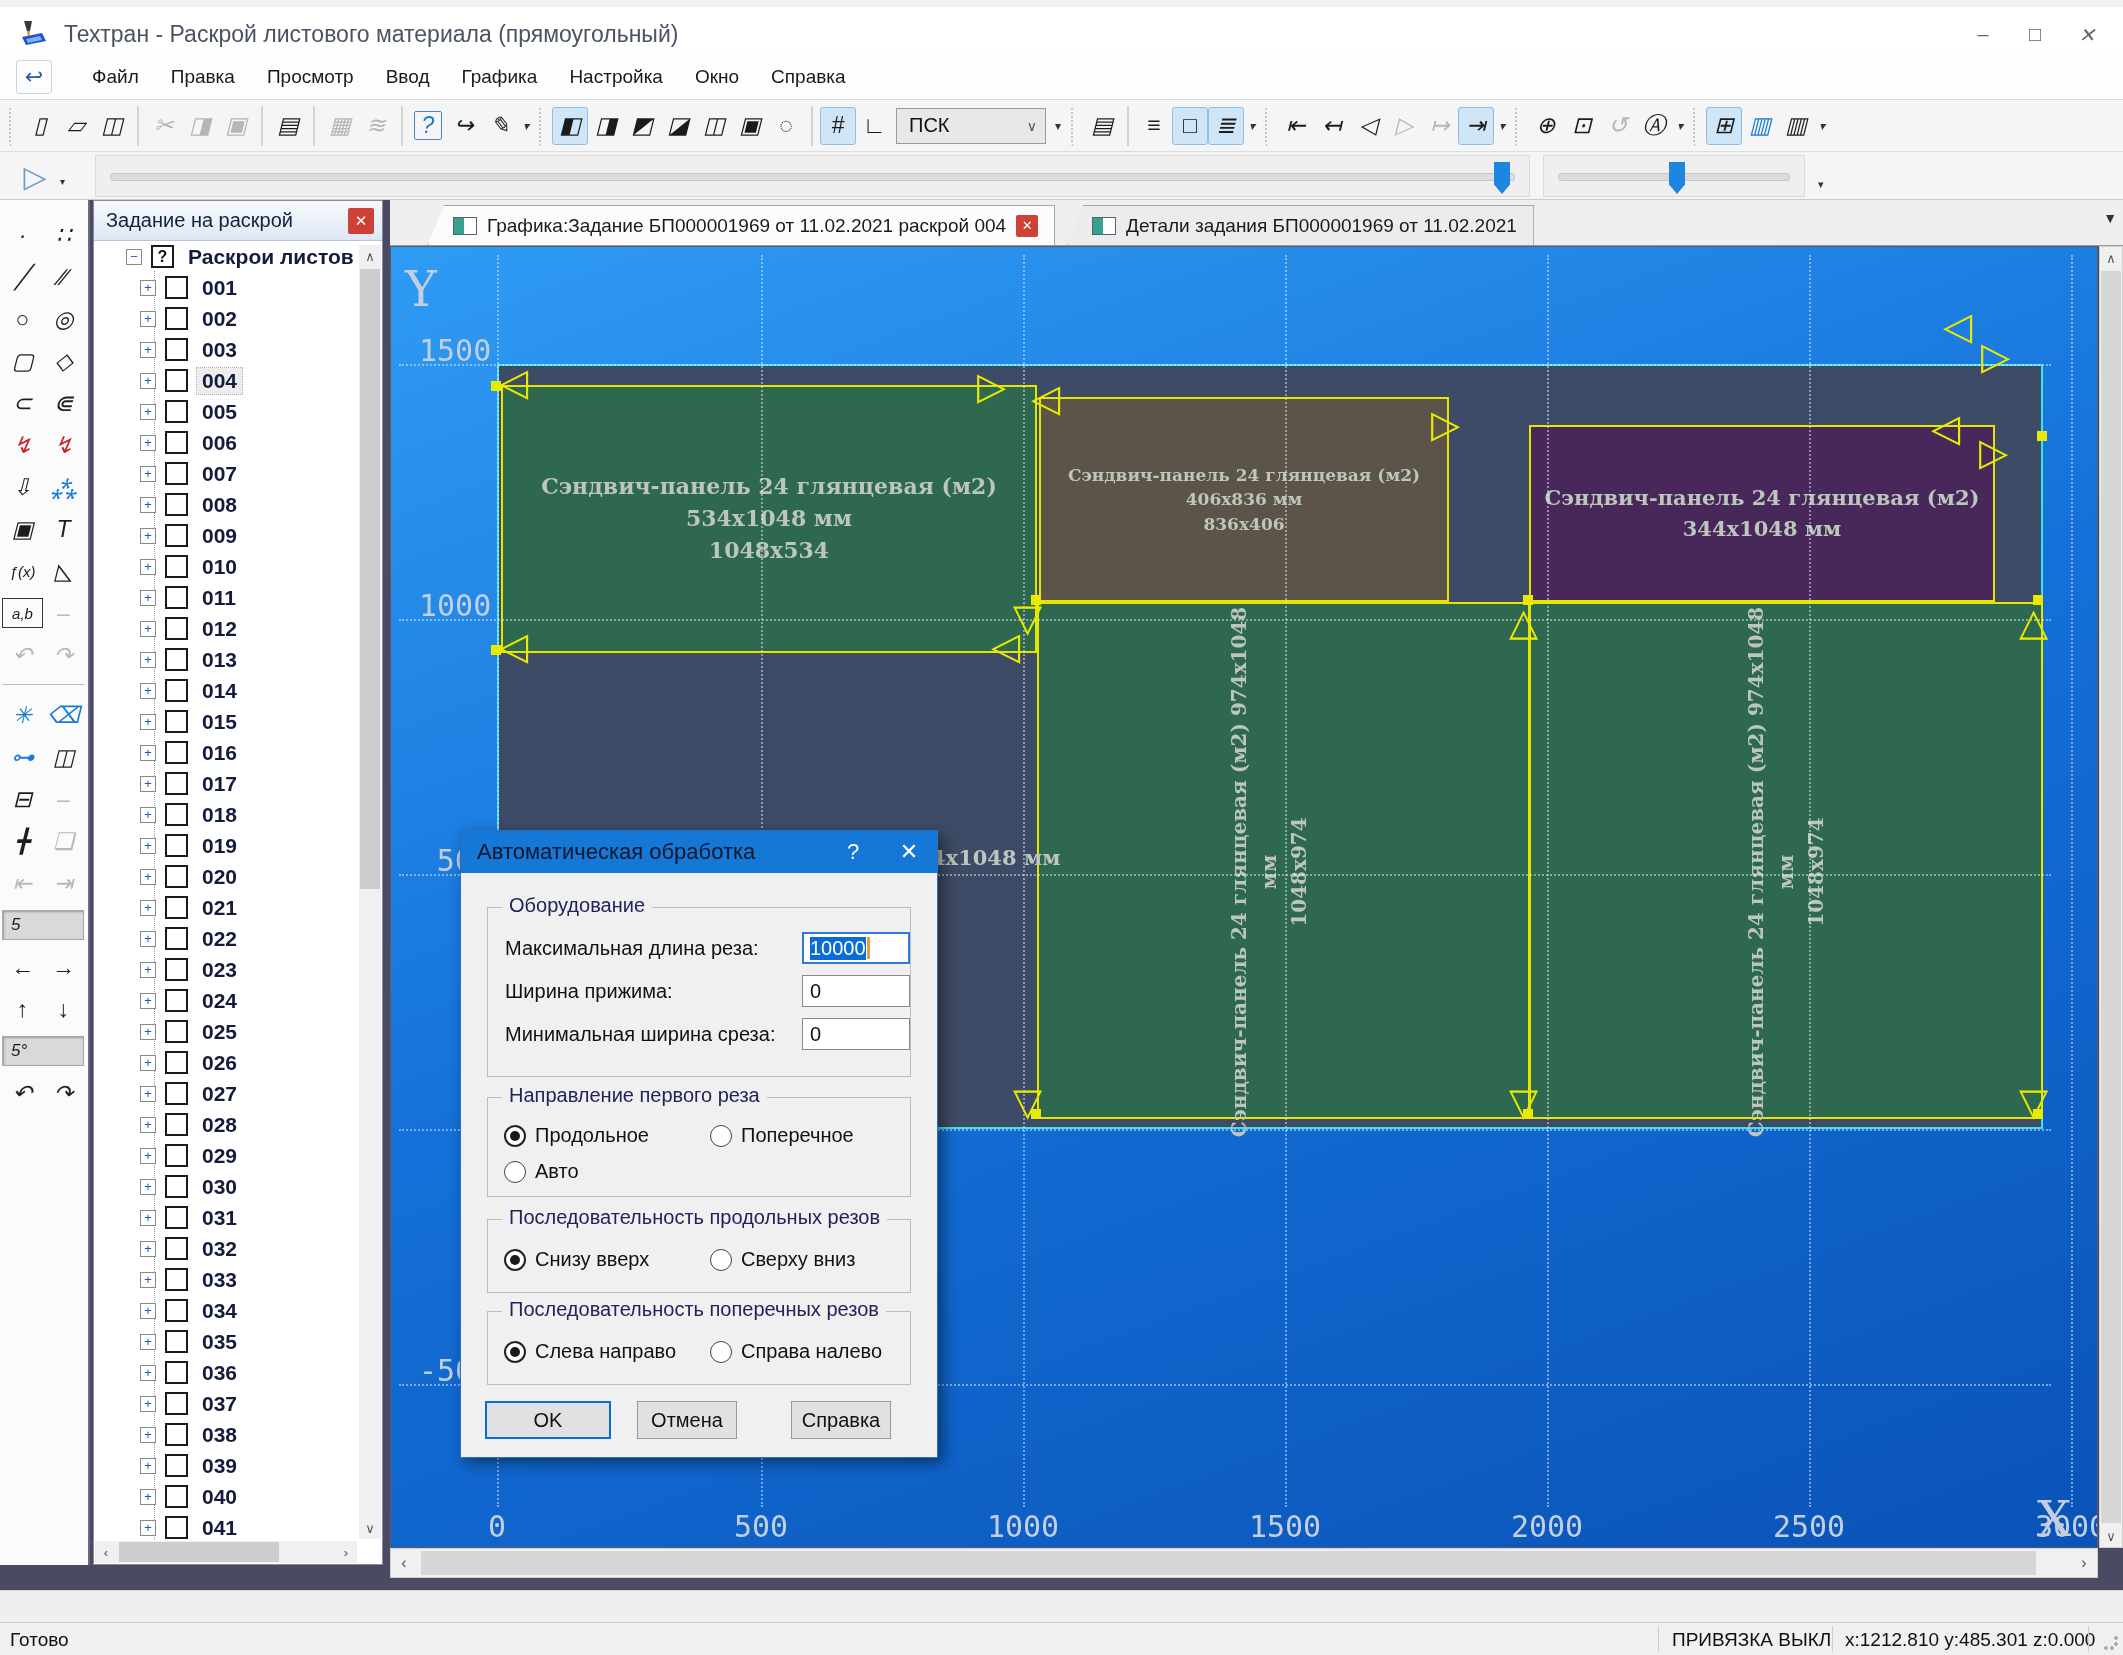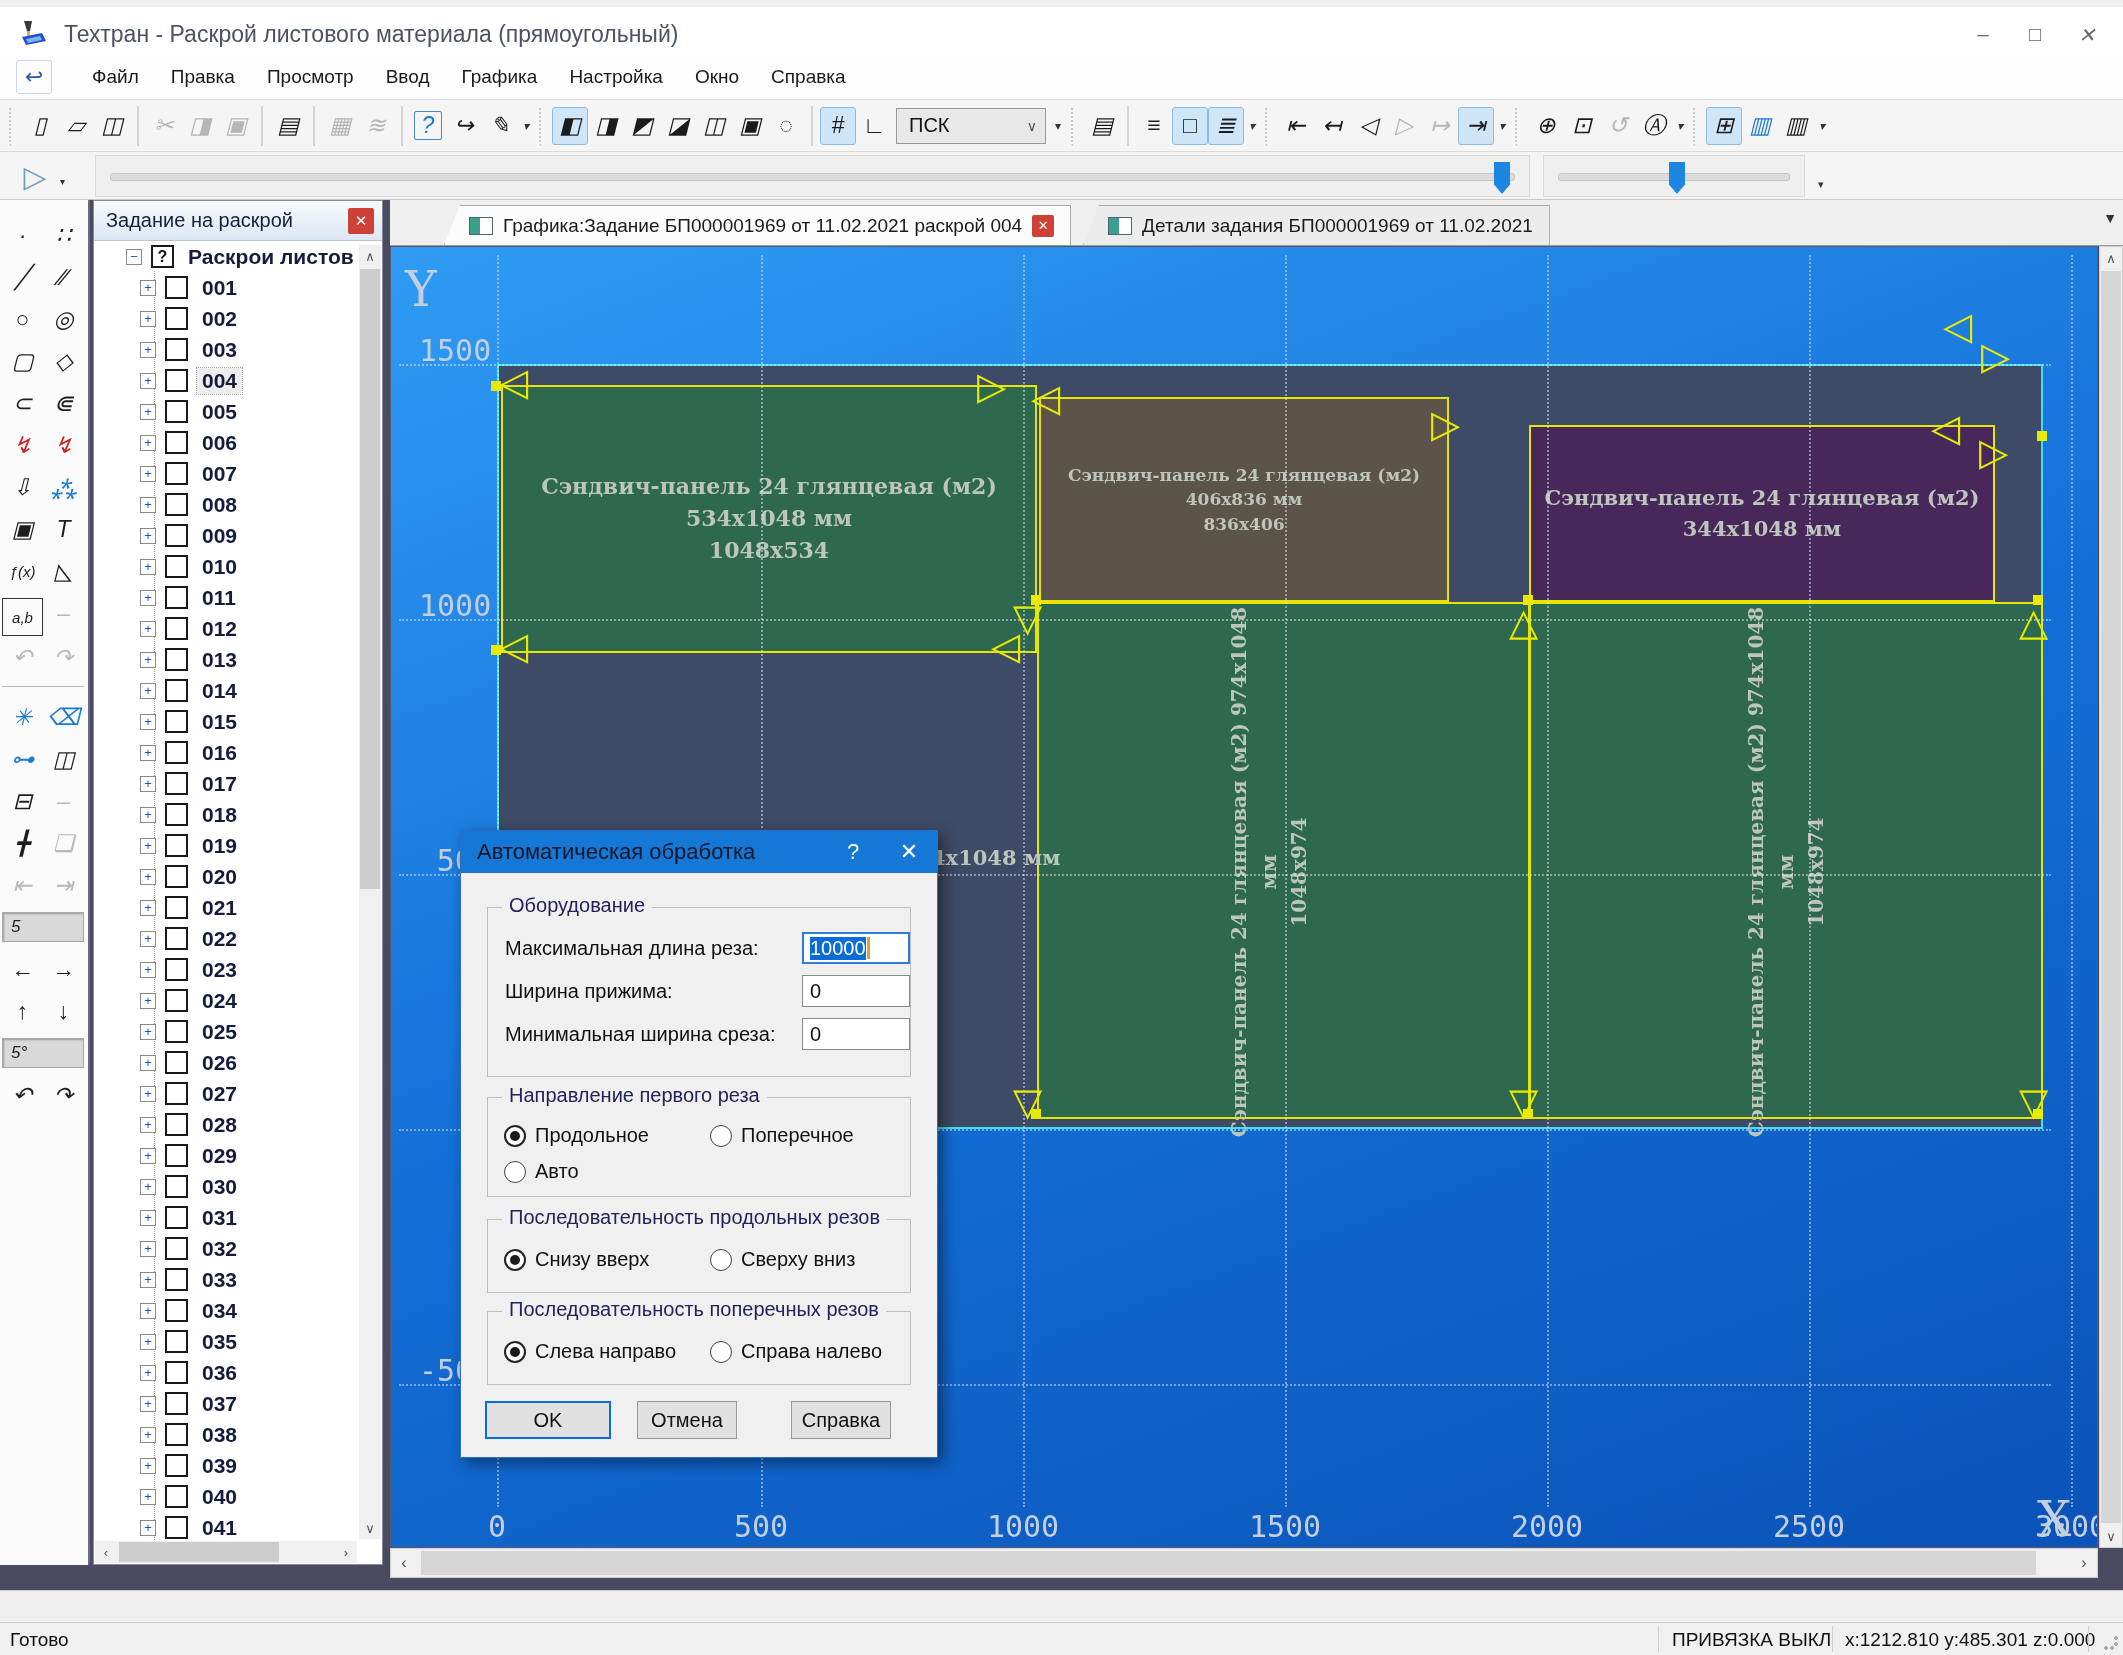--- a/index.html
+++ b/index.html
@@ -47,21 +47,21 @@
   
   .main { position:absolute; left:0; top:200px; width:2123px; height:1390px; background:#4a4a62; }
 
   
   .palette { position:absolute; left:0; top:0; width:90px; height:1365px; background:#fbfbfb; border-right:2px solid #6a6a80; display:flex; flex-wrap:wrap; align-content:flex-start; padding:14px 2px 0 2px; }
   .pal-i { width:41px; height:42px; display:flex; align-items:center; justify-content:center; font-size:23px; color:#1d1d1d; }
   .pal-i.small { font-size:15px; }
   .pal-i.c-red { color:#cc2222; }
   .pal-i.c-blue { color:#1a7ad4; }
   .pal-i.grayed { color:#b8b8b8; }
-  .pal-i.boxed { border:1px solid #333; width:41px; height:38px; margin-top:6px; }
+  .pal-i.boxed { border:1px solid #333; width:41px; height:30px; margin-top:6px; }
   .pal-i.val { width:82px; height:30px; background:#d9d9d9; border:1px solid #a8a8a8; box-shadow:inset 1px 1px 2px #9a9a9a; font-size:17px; justify-content:flex-start; padding-left:8px; margin:6px 0; }
   .pal-i.psep { width:82px; height:10px; border-top:1px solid #bbb; margin-top:8px; }
 
   
   .treepanel { position:absolute; left:93px; top:0; width:290px; height:1365px; background:#fff; border:1px solid #8a8a9a; }
   .treeheader { position:absolute; left:0; top:0; right:0; height:40px; background:linear-gradient(180deg,#f7fafd,#dde7f3); border-bottom:1px solid #b9c4d2; display:flex; align-items:center; }
   .treeheader .ttl { font-size:20px; color:#15203c; padding-left:12px; flex:1; }
   .treeclose { width:26px; height:26px; background:#ce4137; color:#fff; font-size:15px; display:flex; align-items:center; justify-content:center; margin-right:8px; border-radius:2px; }
   .treebody { position:absolute; left:0; top:40px; right:24px; bottom:24px; overflow:hidden; }
   .treebody::before { content:""; position:absolute; left:60px; top:30px; bottom:0; border-left:1px dotted #9a9a9a; }
@@ -74,21 +74,21 @@
   .titem.selected .tlabel { background:#ededed; outline:1px dotted #aaa; }
   .vscroll-t { position:absolute; right:1px; top:44px; width:22px; bottom:25px; background:#f0f0f0; }
   .vscroll-t .arr { position:absolute; left:0; width:22px; height:22px; display:flex; align-items:center; justify-content:center; font-size:13px; color:#555; }
   .vscroll-t .thumb { position:absolute; left:1px; width:20px; top:24px; height:620px; background:#cdcdcd; }
   .hscroll-t { position:absolute; left:1px; bottom:1px; right:25px; height:22px; background:#f0f0f0; }
   .hscroll-t .arr { position:absolute; top:0; width:22px; height:22px; display:flex; align-items:center; justify-content:center; font-size:13px; color:#555; }
   .hscroll-t .thumb { position:absolute; top:1px; height:20px; left:24px; width:160px; background:#cdcdcd; }
 
   
   .graphics { position:absolute; left:390px; top:0; width:1733px; height:1390px; }
-  .tabs { position:absolute; left:0; top:0; right:0; height:46px; background:#efefef; border-bottom:1px solid #9a9a9a; display:flex; align-items:flex-end; padding-left:54px; }
+  .tabs { position:absolute; left:0; top:0; right:0; height:46px; background:#efefef; border-bottom:1px solid #9a9a9a; display:flex; align-items:flex-end; padding-left:38px; }
   .tab { height:40px; display:flex; align-items:center; gap:10px; padding:0 16px 0 24px; background:#ececec; border:1px solid #a8a8a8; border-bottom:none; clip-path:polygon(16px 0,100% 0,100% 100%,0 100%); margin-right:12px; font-size:19px; color:#1a1a1a; }
   .tab.active { background:#fcfcfc; font-weight:400; }
   .tabicon { width:24px; height:18px; border:1px solid #55607a; background:linear-gradient(90deg,#3aa08e 0 45%,#ffffff 45%); flex:0 0 auto; }
   .tclose { display:none; width:22px; height:22px; background:#ce4137; color:#fff; font-size:13px; align-items:center; justify-content:center; border-radius:2px; }
   .tab.has-close .tclose { display:flex; }
   .tabmenu { position:absolute; right:6px; top:10px; font-size:14px; color:#333; }
 
   .canvas { position:absolute; left:0; top:46px; width:1708px; height:1302px; background:linear-gradient(160deg,#2f9bf4 0%,#1470d8 48%,#0a53b8 100%); overflow:hidden; border:1px solid #5a5a6e; }
   .sheet { position:absolute; left:106px; top:117px; width:1546px; height:765px; background:#3e4b66; border:2px solid #40e0f0; }
   .panel { position:absolute; border:2px solid #e4e600; display:flex; align-items:center; justify-content:center; z-index:1; }

